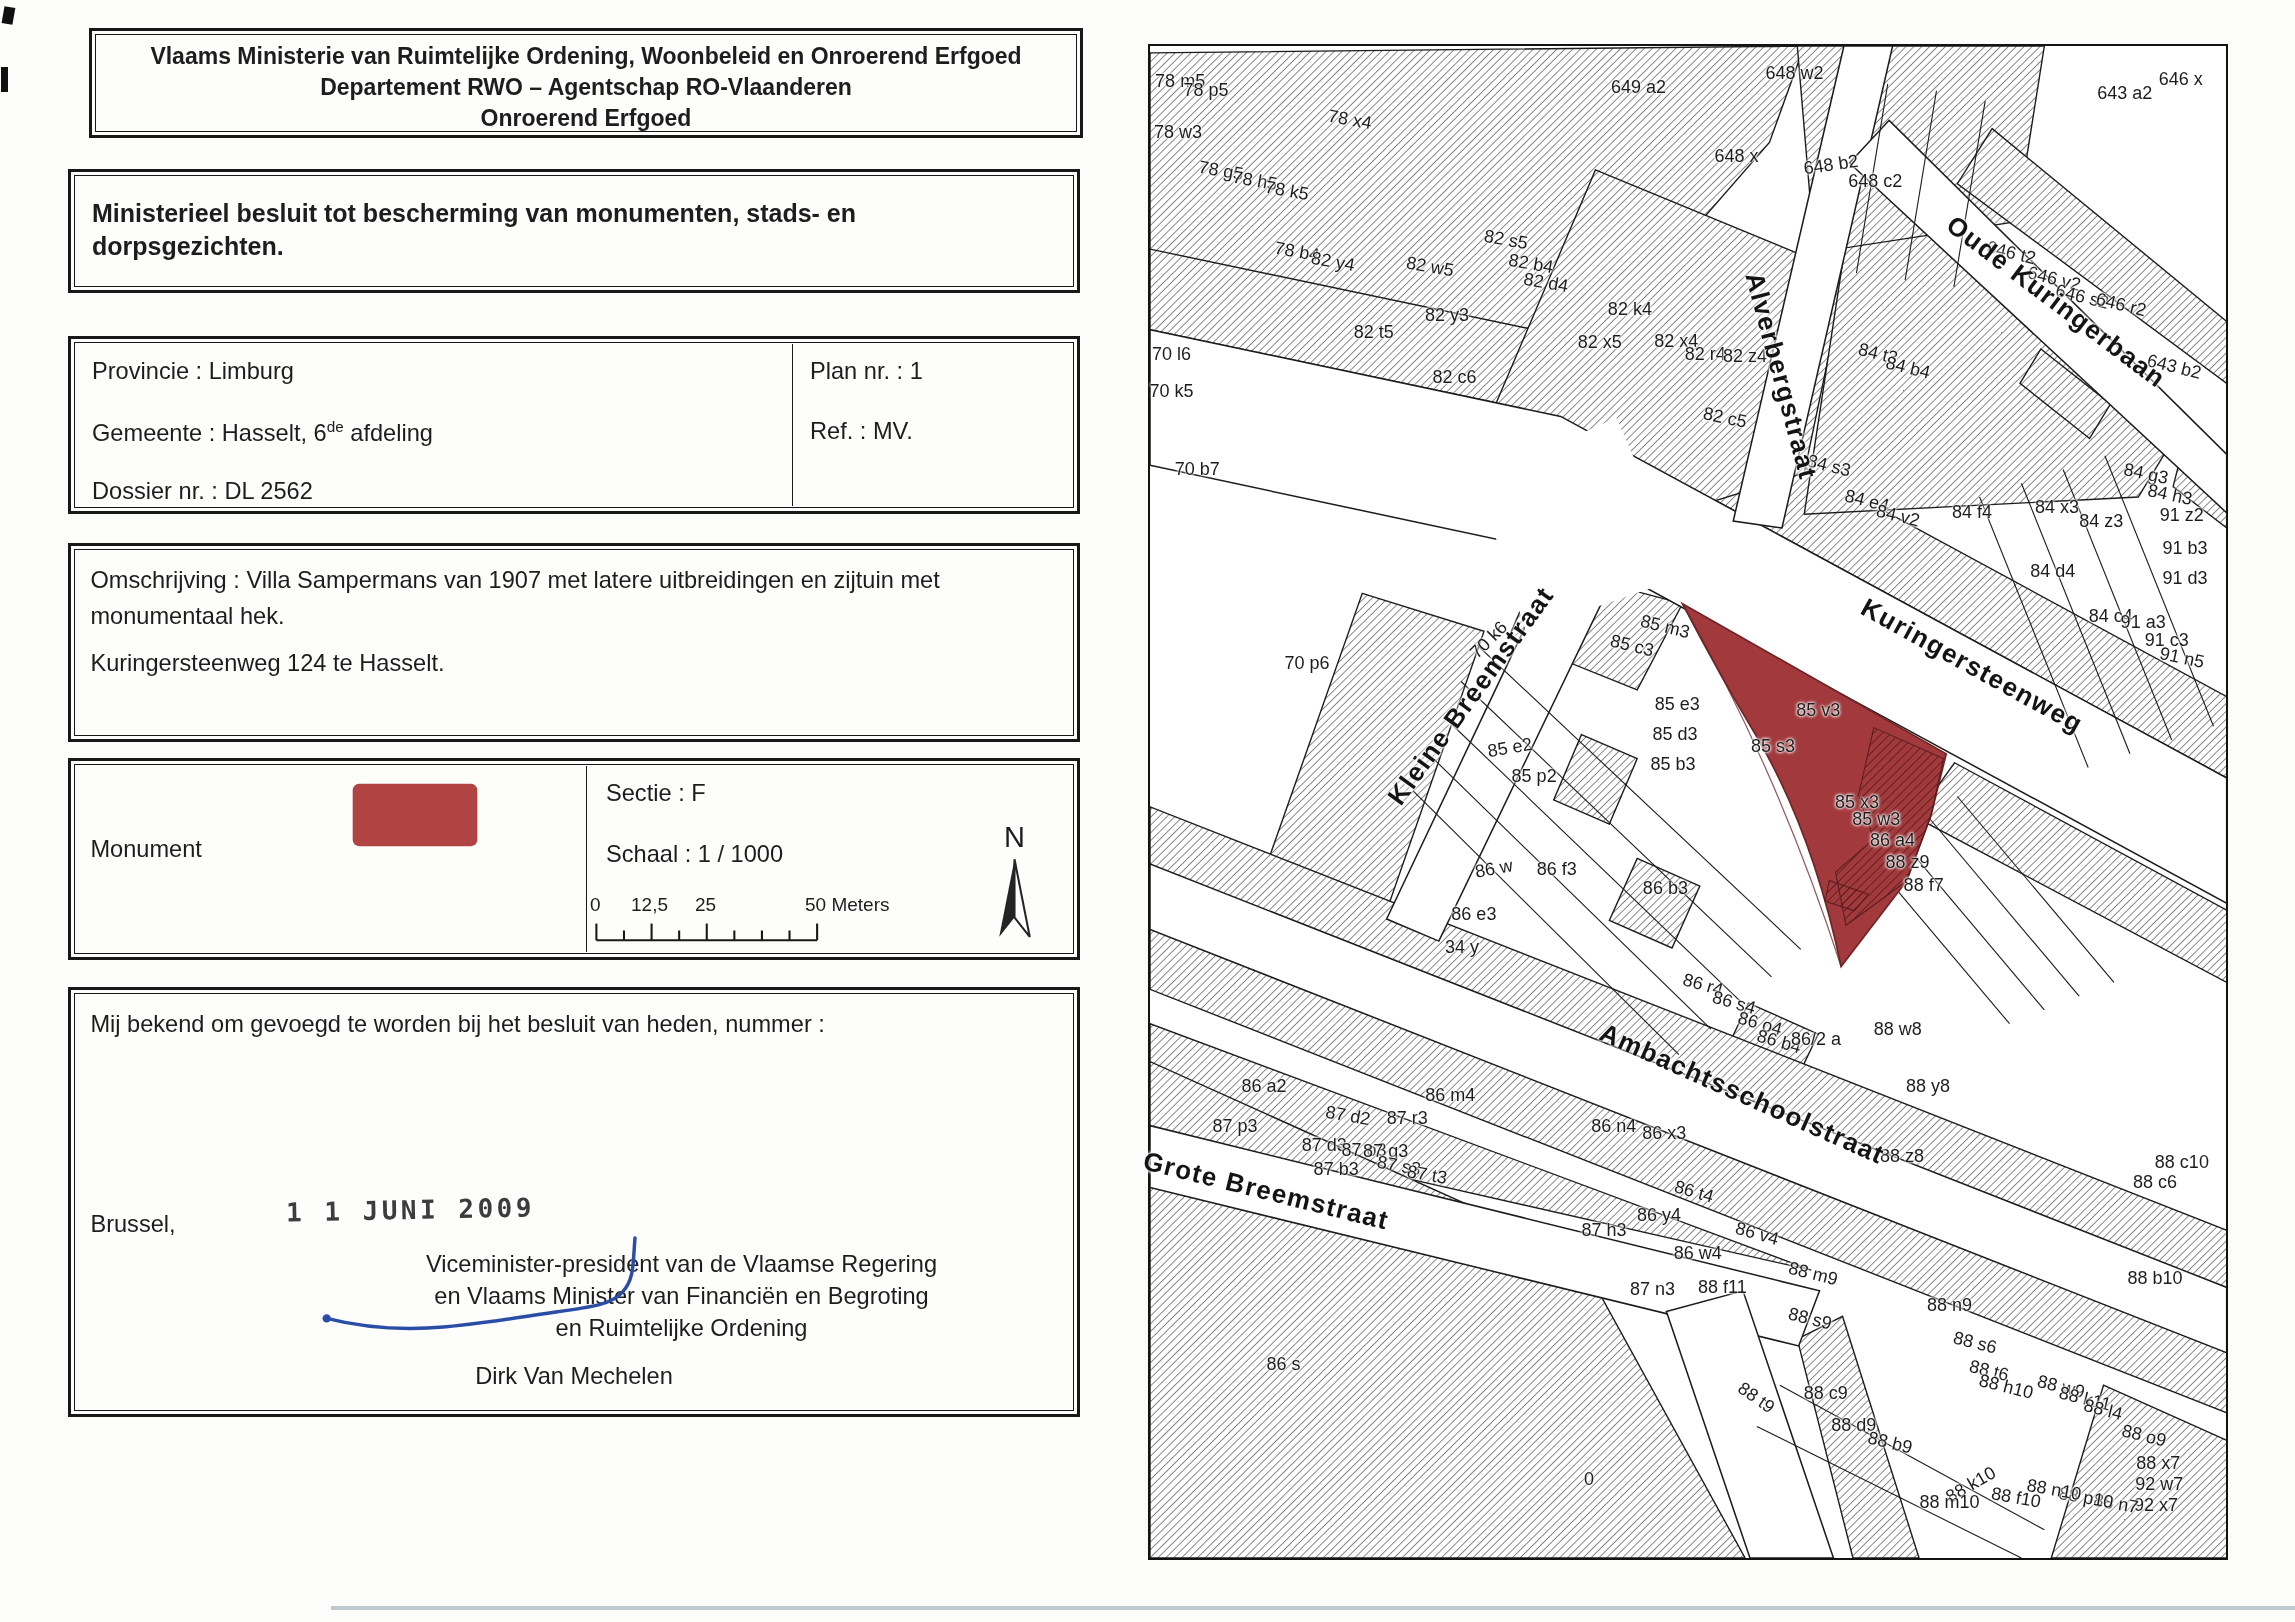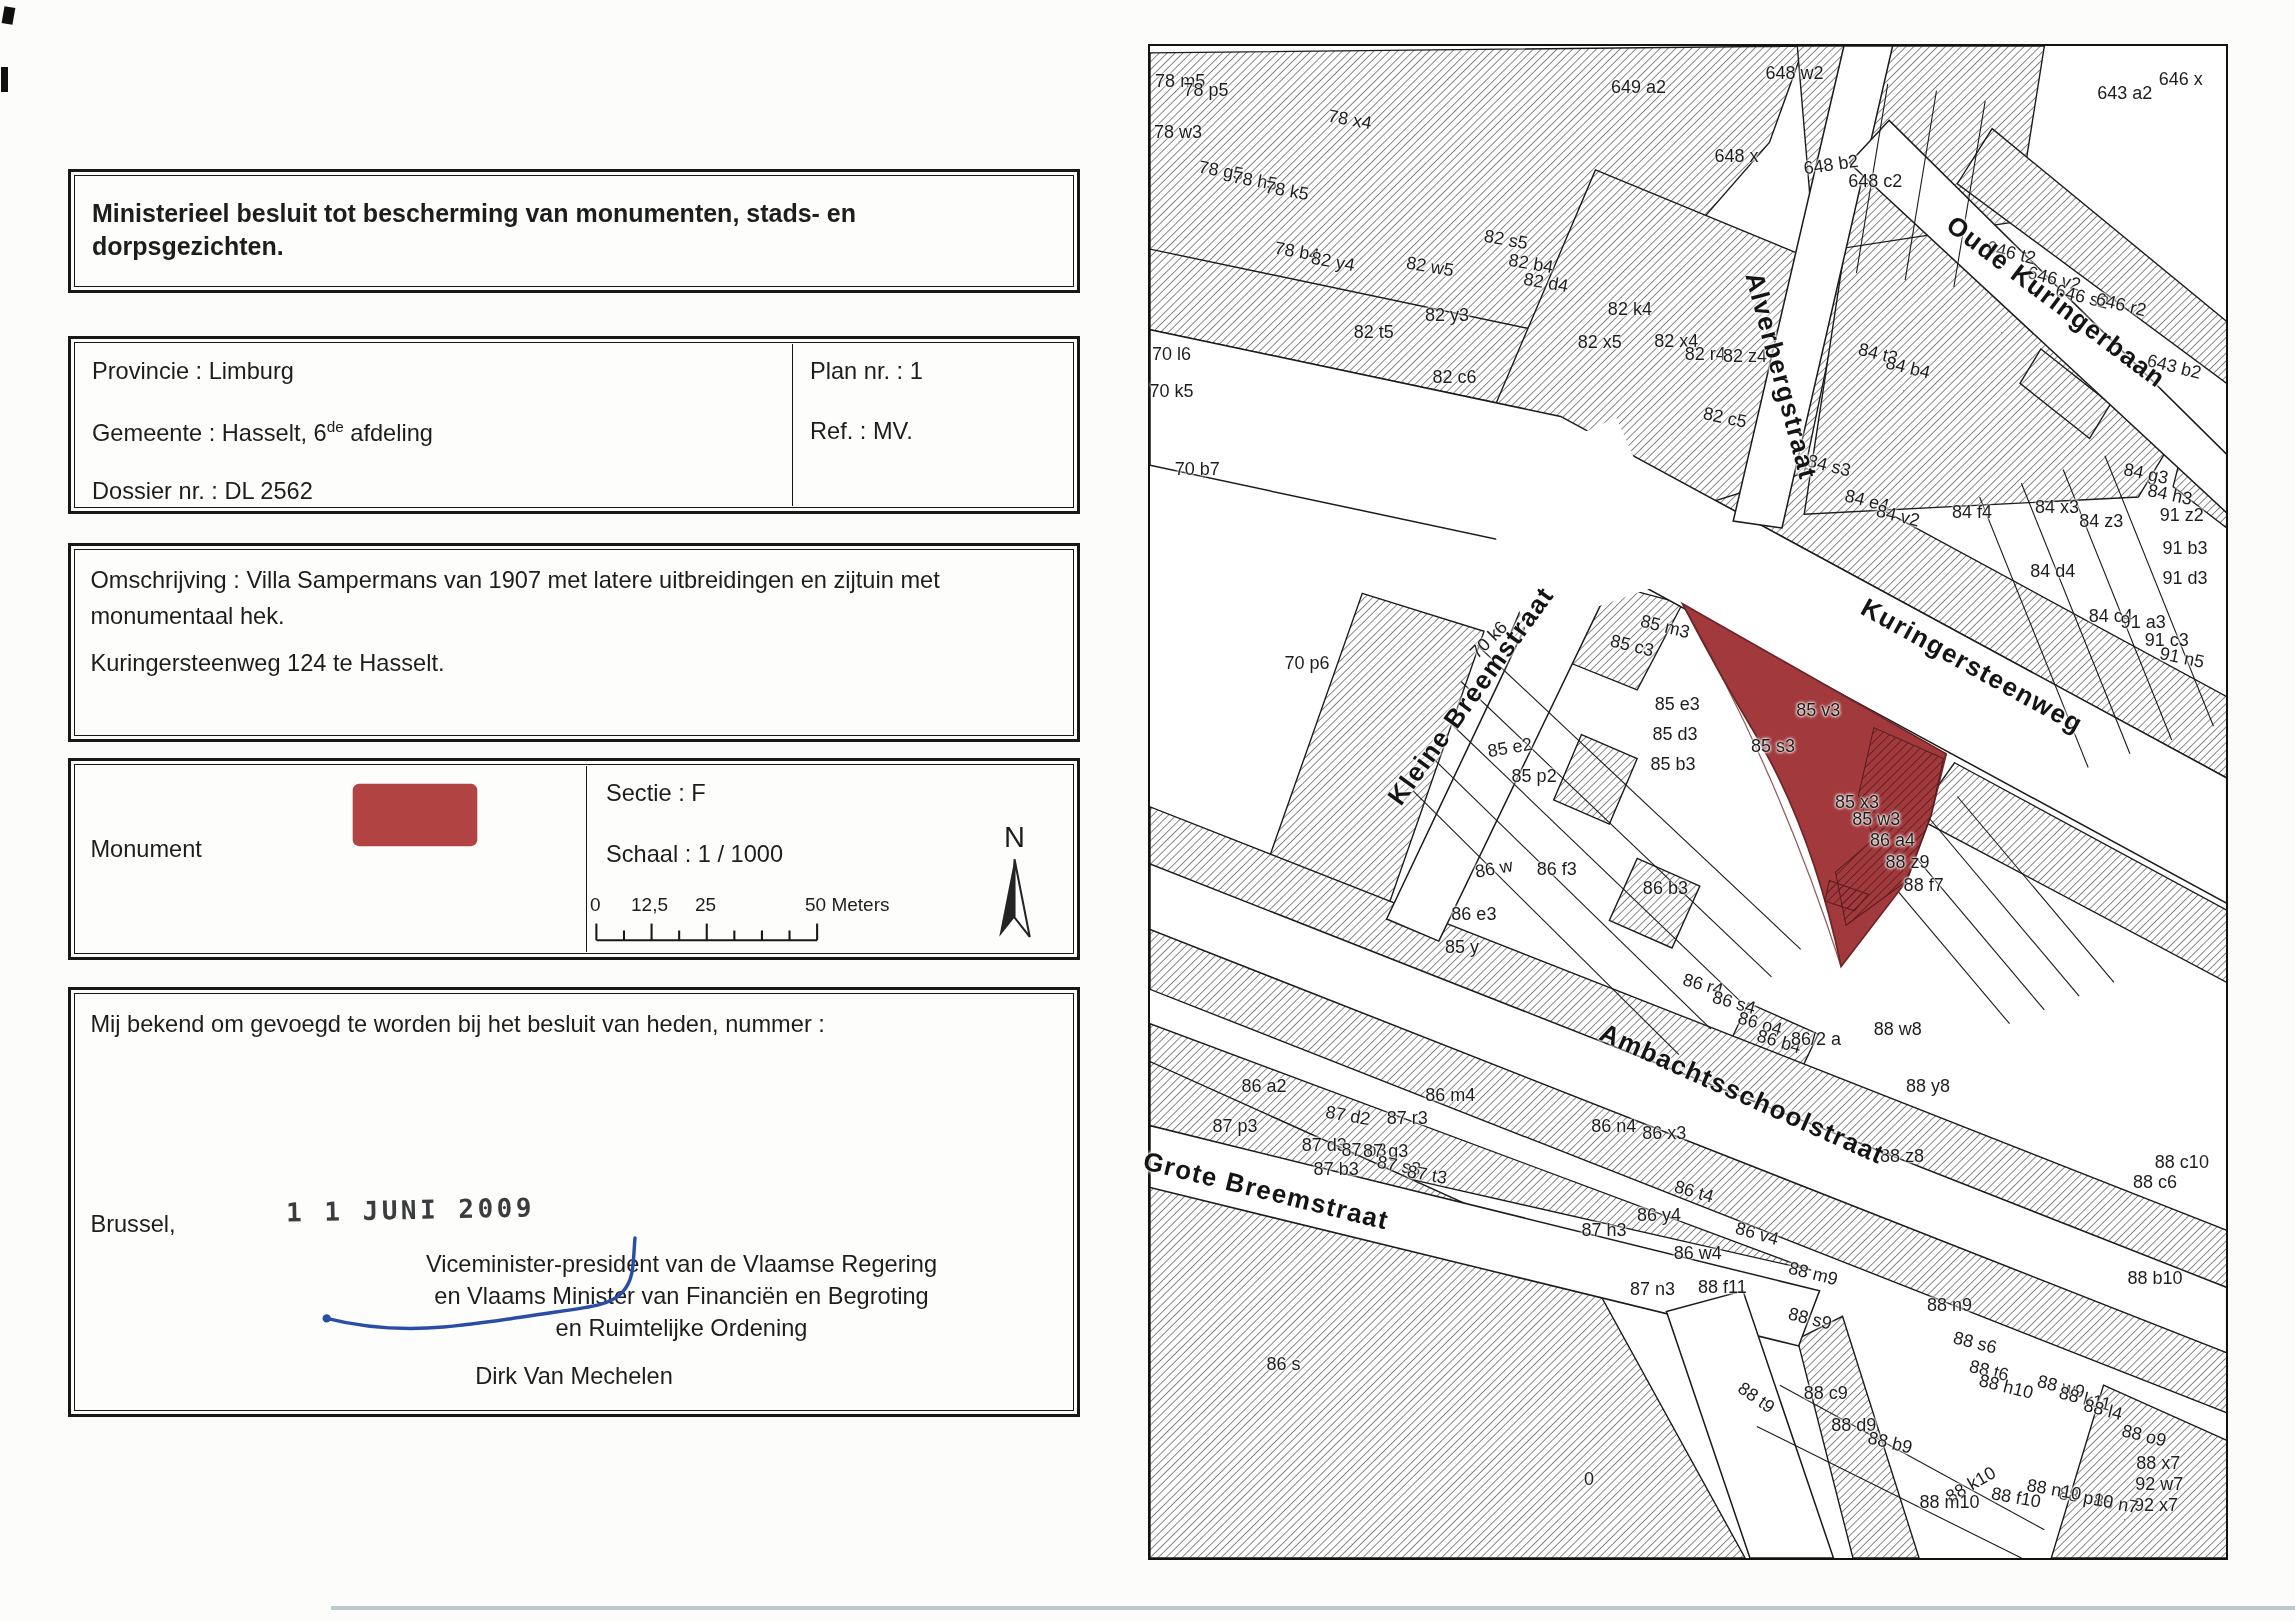--- a/index.html
+++ b/index.html
@@ -34,20 +34,28 @@
   #bottom-line{position:absolute;left:331px;top:1606px;width:1964px;height:3.5px;background:#bcc9cf;}
 </style>
 </head>
 <body>
 
 <div id="page">
 
   <div class="scan-mark" style="left:2.8px;top:7px;width:11px;height:16.6px;transform:rotate(10deg);"></div>
   <div class="scan-mark" style="left:1.4px;top:67px;width:7px;height:25px;"></div>
 
+  <div class="box" style="left:89px;top:28px;width:988px;height:104px;">
+    <div class="inner"></div>
+    <div style="position:absolute;left:0;right:0;top:9.7px;">
+      <div class="hdr-line">Vlaams Ministerie van Ruimtelijke Ordening, Woonbeleid en Onroerend Erfgoed</div>
+      <div class="hdr-line">Departement RWO – Agentschap RO-Vlaanderen</div>
+      <div class="hdr-line">Onroerend Erfgoed</div>
+    </div>
+  </div>
 
   <div class="box" style="left:68px;top:169px;width:1006px;height:118px;">
     <div class="inner"></div>
     <div class="t b" style="left:21px;top:25px;font-size:25px;line-height:33px;white-space:normal;">
       <span>Ministerieel besluit tot bescherming van monumenten, stads- en</span><br>
       <span>dorpsgezichten.</span>
     </div>
   </div>
 
   <div class="box" style="left:68px;top:336px;width:1006px;height:172px;">
@@ -263,21 +271,21 @@
         <div class="map-label" style="left: 65.7%; top: 50%;">85 x3</div>
         <div class="map-label" style="left: 67.5%; top: 51.1%;">85 w3</div>
         <div class="map-label" style="left: 69%; top: 52.5%;">86 a4</div>
         <div class="map-label" style="left: 70.4%; top: 54%;">88 z9</div>
         <div class="map-label" style="left: 71.9%; top: 55.5%;">88 f7</div>
         <div class="map-label" style="left: 33.5%; top: 46.4%; --r: -10deg;">85 e2</div>
         <div class="map-label" style="left: 35.7%; top: 48.3%;">85 p2</div>
         <div class="map-label" style="left: 37.8%; top: 54.4%;">86 f3</div>
         <div class="map-label" style="left: 32%; top: 54.4%; --r: -10deg;">86 w</div>
         <div class="map-label" style="left: 30.1%; top: 57.4%; text-align: center;">86 e3</div>
-        <div class="map-label" style="left: 29%; top: 59.6%;">85 y</div>
+        <div class="map-label" style="left: 29%; top: 59.6%;">34 y</div>
         <div class="map-label" style="left: 47.9%; top: 55.7%;">86 b3</div>
         <div class="map-label" style="left: 95.9%; top: 73.8%;">88 c10</div>
         <div class="map-label" style="left: 93.4%; top: 75.1%;">88 c6</div>
         <div class="map-label" style="left: 93.4%; top: 81.5%;">88 b10</div>
         <div class="map-label" style="left: 10.6%; top: 68.8%;">86 a2</div>
         <div class="map-label" style="left: 7.9%; top: 71.4%;">87 p3</div>
         <div class="map-label" style="left: 18.4%; top: 70.8%; --r: 10deg;">87 d2</div>
         <div class="map-label" style="left: 16.2%; top: 72.7%;">87 d3</div>
         <div class="map-label" style="left: 17.3%; top: 74.3%;">87 b3</div>
         <div class="map-label" style="left: 19.9%; top: 73%;">87 o3</div>

